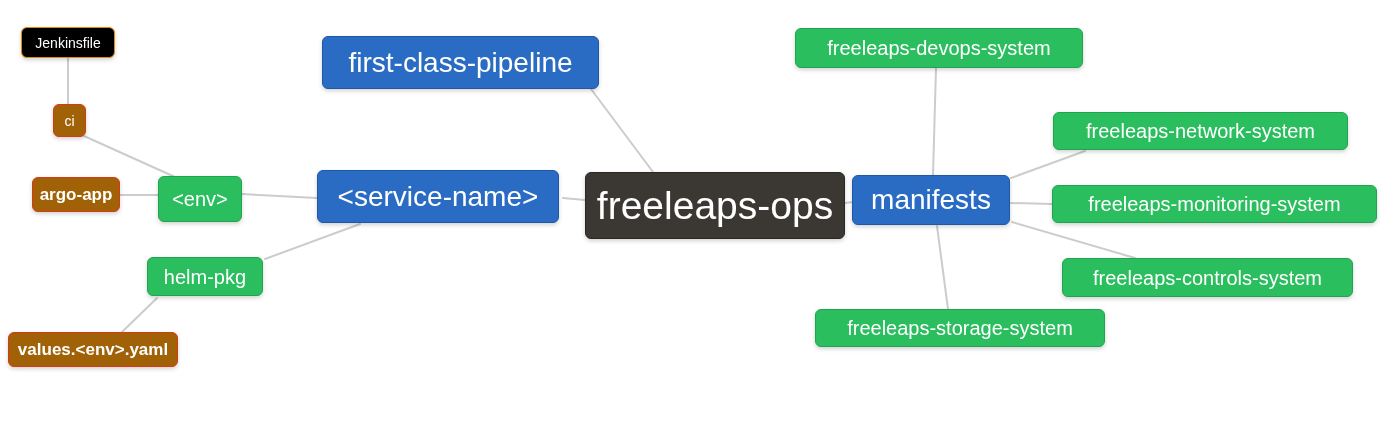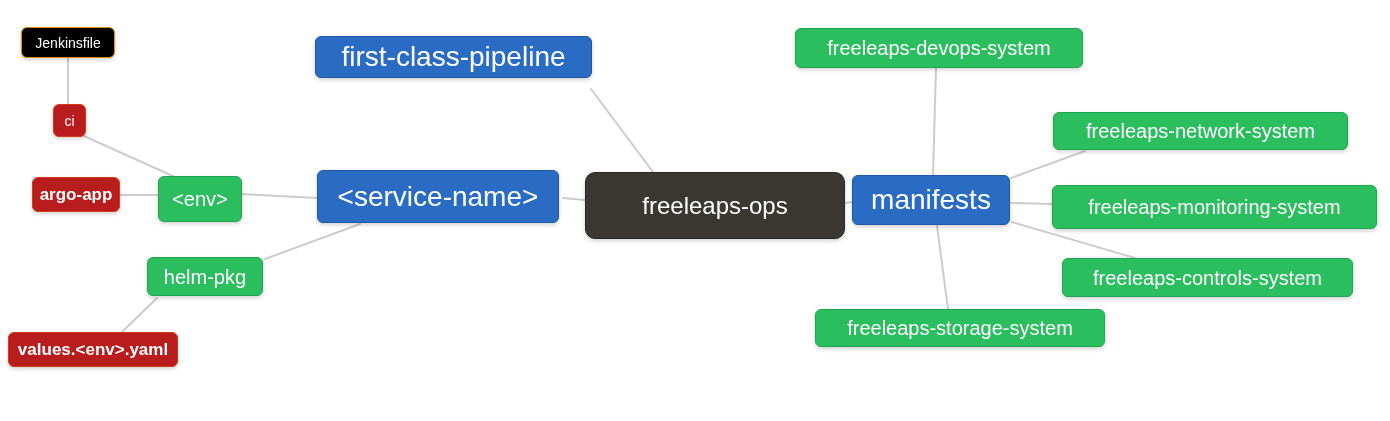--- a/index.html
+++ b/index.html
@@ -31,23 +31,23 @@
     color: #ffffff;
     white-space: nowrap;
     border-radius: 6px;
     box-shadow: 0 2px 4px rgba(0,0,0,0.18);
     cursor: pointer;
     line-height: 1;
   }
   .dark   { background: #3b3834; border: 1px solid #2a2825; }
   .blue   { background: #2a6cc4; border: 1px solid #1f58a6; }
   .green  { background: #2bbe5f; border: 1px solid #21a450; }
-  .red    { background: #b91c1c; border: 1px solid #d63a12; }
+  .red    { background: #a16207; border: 1px solid #d63a12; }
   .orange { background: #000000; border: 1px solid #dd8e0c; }
-  .f32 { font-size: 24px; border-radius: 10px; }
+  .f32 { font-size: 39px; }
   .f28 { font-size: 28px; }
   .f20 { font-size: 20px; }
   .f17 { font-size: 17px; font-weight: bold; }
   .f14 { font-size: 14px; }
 </style>
 </head>
 <body>
 
 <div class="canvas">
 
@@ -73,31 +73,31 @@
   <div class="node red f14" style="left:53px;  top:104px; width:33px;  height:33px;">ci</div>
 
   <div class="node red f17" style="left:32px;  top:177px; width:88px;  height:35px;">argo-app</div>
 
   <div class="node green f20" style="left:158px; top:176px; width:84px;  height:46px;">&lt;env&gt;</div>
 
   <div class="node green f20" style="left:147px; top:257px; width:116px; height:39px;">helm-pkg</div>
 
   <div class="node red f17" style="left:8px;   top:332px; width:170px; height:35px;">values.&lt;env&gt;.yaml</div>
 
-  <div class="node blue f28" style="left:315px; top:36px;  width:277px; height:42px;">first-class-pipeline</div>
+  <div class="node blue f28" style="left:322px; top:36px;  width:277px; height:53px;">first-class-pipeline</div>
 
   <div class="node blue f28" style="left:317px; top:170px; width:242px; height:53px;">&lt;service-name&gt;</div>
 
   <div class="node dark f32" style="left:585px; top:172px; width:260px; height:67px;">freeleaps-ops</div>
 
   <div class="node blue f28" style="left:852px; top:175px; width:158px; height:50px;">manifests</div>
 
   <div class="node green f20" style="left:795px; top:28px;  width:288px; height:40px;">freeleaps-devops-system</div>
 
   <div class="node green f20" style="left:1053px;top:112px; width:295px; height:38px;">freeleaps-network-system</div>
 
-  <div class="node green f20" style="left:1052px;top:185px; width:325px; height:44px;">freeleaps-monitoring-system</div>
+  <div class="node green f20" style="left:1052px;top:185px; width:325px; height:38px;">freeleaps-monitoring-system</div>
 
   <div class="node green f20" style="left:1062px;top:258px; width:291px; height:39px;">freeleaps-controls-system</div>
 
   <div class="node green f20" style="left:815px; top:309px; width:290px; height:38px;">freeleaps-storage-system</div>
 
 </div>
 
 </body></html>

